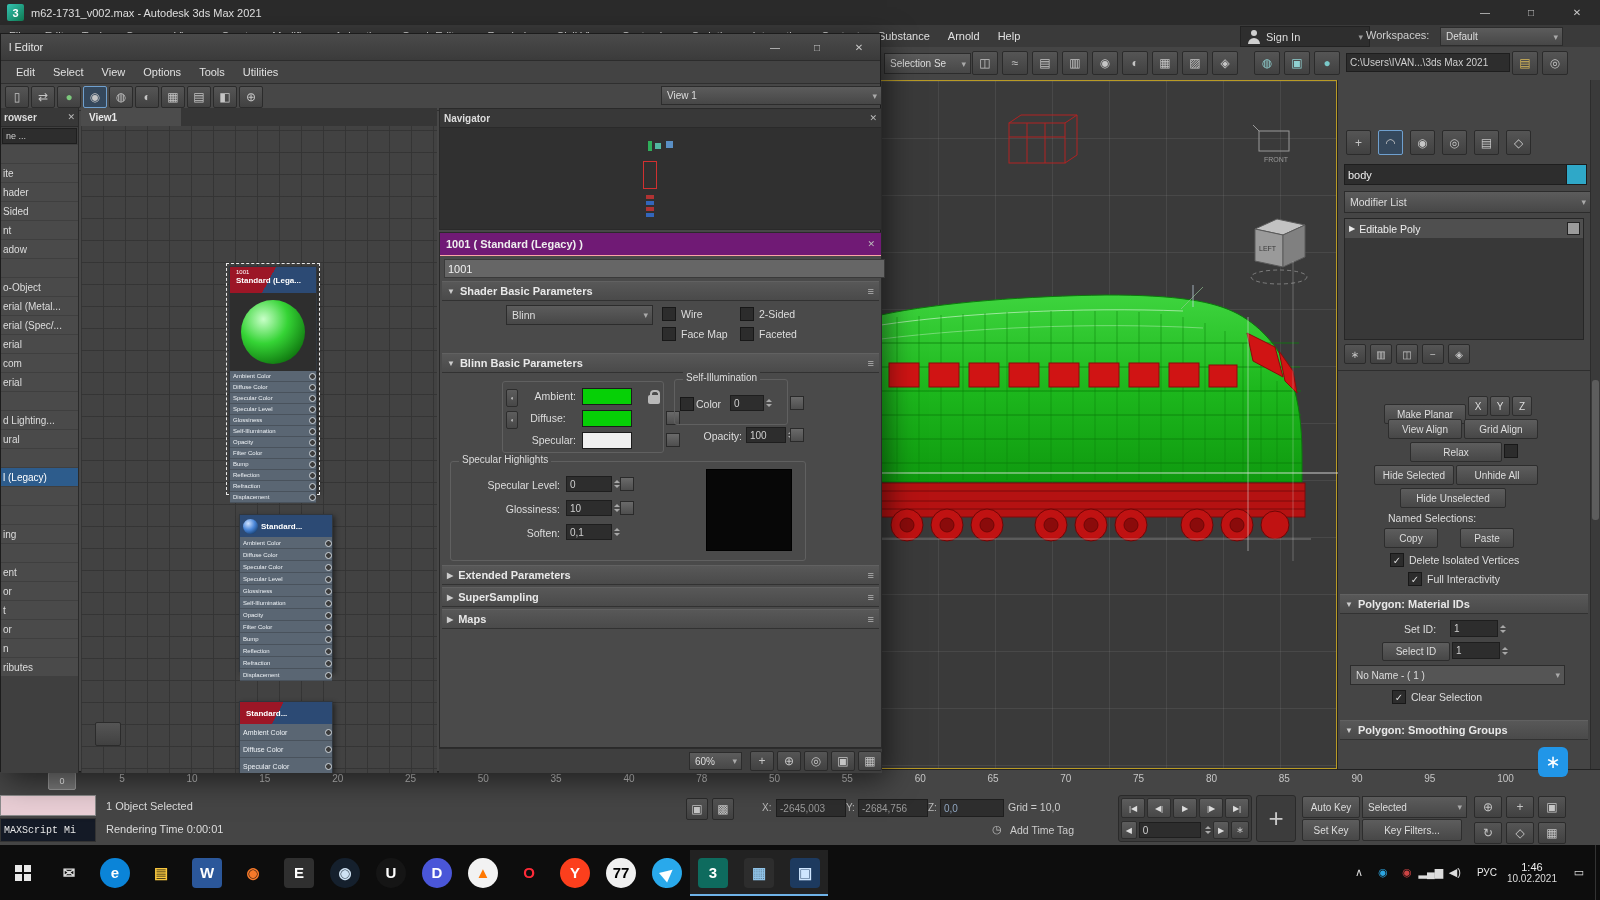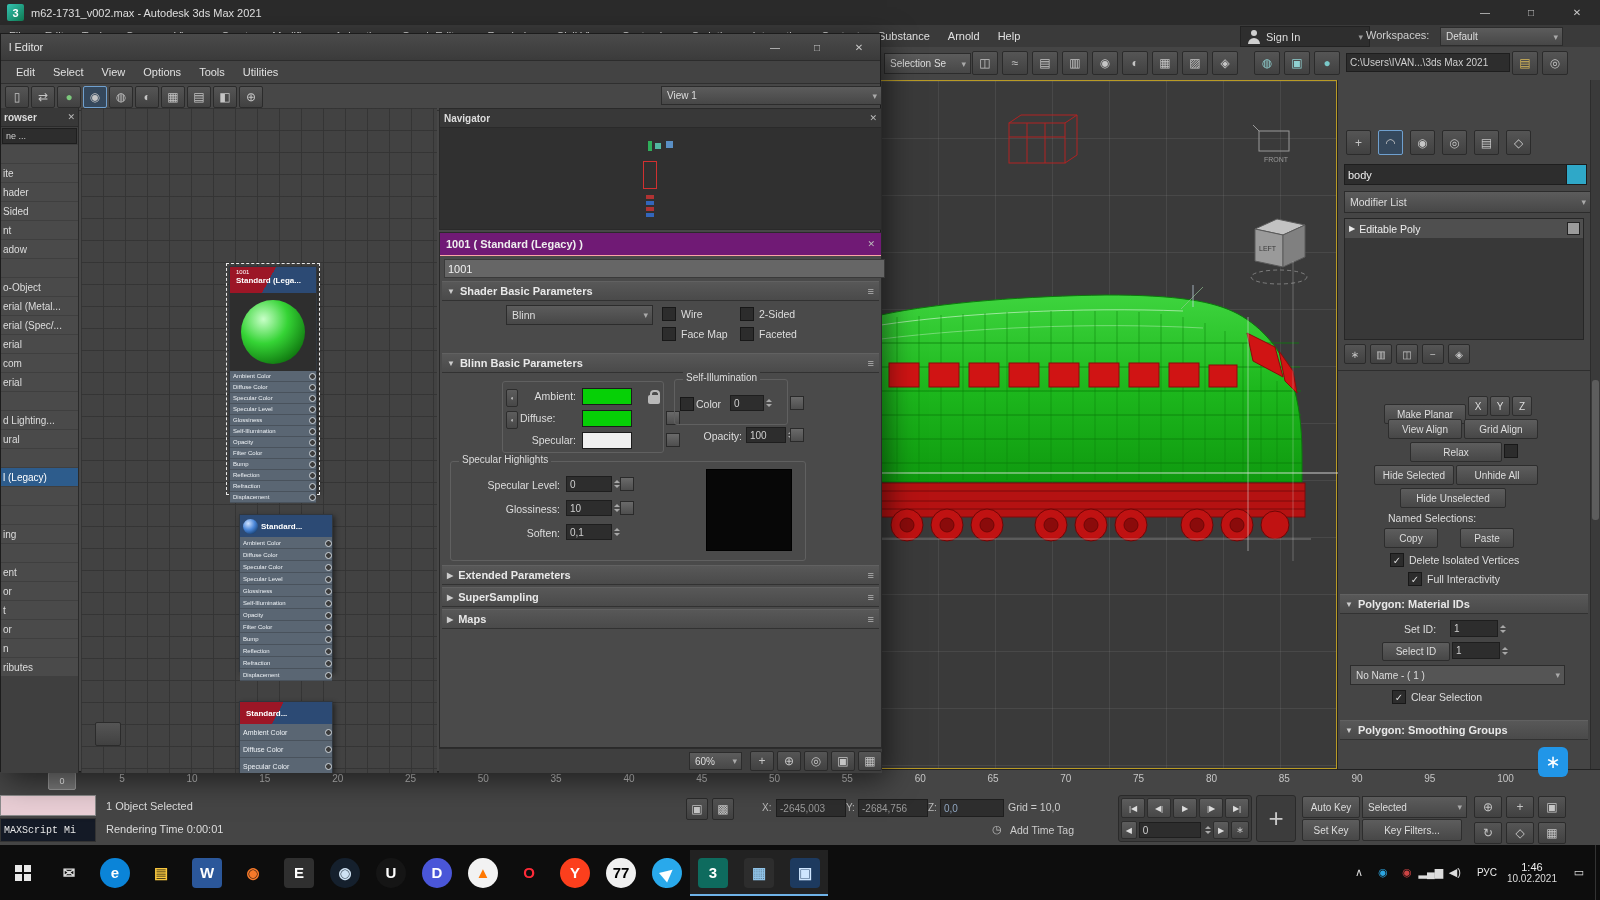--- a/index.html
+++ b/index.html
@@ -347,21 +347,21 @@
 
   <span class="tick">0</span>
       <span class="tick">5</span>
       <span class="tick">10</span>
       <span class="tick">15</span>
       <span class="tick">20</span>
       <span class="tick">25</span>
       <span class="tick">50</span>
       <span class="tick">35</span>
       <span class="tick">40</span>
-      <span class="tick">45</span>
+      <span class="tick">78</span>
       <span class="tick">50</span>
       <span class="tick">55</span>
       <span class="tick">60</span>
       <span class="tick">65</span>
       <span class="tick">70</span>
       <span class="tick">75</span>
       <span class="tick">80</span>
       <span class="tick">85</span>
       <span class="tick">90</span>
       <span class="tick">95</span>
@@ -529,20 +529,23 @@
         <div class="brow">ent</div>
         <div class="brow">or</div>
         <div class="brow">t</div>
         <div class="brow">or</div>
         <div class="brow">n</div>
         <div class="brow">ributes</div>
       </div>
   </div>
 
   <div class="ab" id="me-canvas" style="left:80px;top:74px;width:356px;height:665px;overflow:hidden">
+    <div class="ab" style="left:0;top:0;width:356px;height:18px;background:#363636">
+      <div class="fx" style="width:92px;height:18px;background:#4c4c4c;color:#e8e8e8;font-size:10px;font-weight:bold;padding-left:8px">View1</div>
+    </div>
 
     <div class="node sel" style="left:148px;top:158px;width:86px;height:224px">
       <div style="height:26px;background:linear-gradient(118deg,#9c1626 0 46%,#2c4a74 46% 100%);padding:2px 0 0 6px;color:#fff;box-sizing:border-box">
         <div style="font-size:6px;line-height:7px">1001</div>
         <div style="font-size:8px;font-weight:bold;white-space:nowrap">Standard (Lega...</div>
       </div>
       <div style="height:78px;background:#2e2e2e;display:flex;align-items:center;justify-content:center">
         <div style="width:64px;height:64px;border-radius:50%;background:radial-gradient(circle at 35% 30%,#c8ffc8,#35d435 40%,#0a6a0a 85%,#053a05)"></div>
       </div>
       <div>
@@ -651,21 +654,21 @@
 
     <div class="ab roll" style="left:2px;top:120px;width:437px;height:20px;box-sizing:border-box">
       <span class="arr">▼</span>
         <span>Blinn Basic Parameters</span>
       <span class="ham">≡</span>
     </div>
     <div class="grp" style="left:62px;top:148px;width:160px;height:70px"></div>
     <div class="ab btn" style="left:66px;top:156px;width:10px;height:16px;font-size:6px">◖</div>
     <div class="ab btn" style="left:66px;top:178px;width:10px;height:16px;font-size:6px">◖</div>
     <span class="ab lbl" style="left:80px;top:157px;width:56px;text-align:right">Ambient:</span>
-    <span class="ab lbl" style="left:80px;top:179px;width:56px;text-align:left">Diffuse:</span>
+    <span class="ab lbl" style="left:80px;top:179px;width:56px;text-align:center">Diffuse:</span>
     <span class="ab lbl" style="left:80px;top:201px;width:56px;text-align:right">Specular:</span>
     <div class="ab sw" style="left: 142px; top: 155px; width: 48px; height: 15px; background: rgb(6, 208, 6);"></div>
     <div class="ab sw" style="left: 142px; top: 177px; width: 48px; height: 15px; background: rgb(6, 208, 6);"></div>
     <div class="ab sw" style="left: 142px; top: 199px; width: 48px; height: 15px; background: rgb(240, 240, 240);"></div>
     <div class="ab" style="left:208px;top:162px">
         <span class="lock" style="display:block"></span>
       </div>
     <div class="ab mapbtn" style="left:226px;top:178px"></div>
     <div class="ab mapbtn" style="left:226px;top:200px"></div>
 

